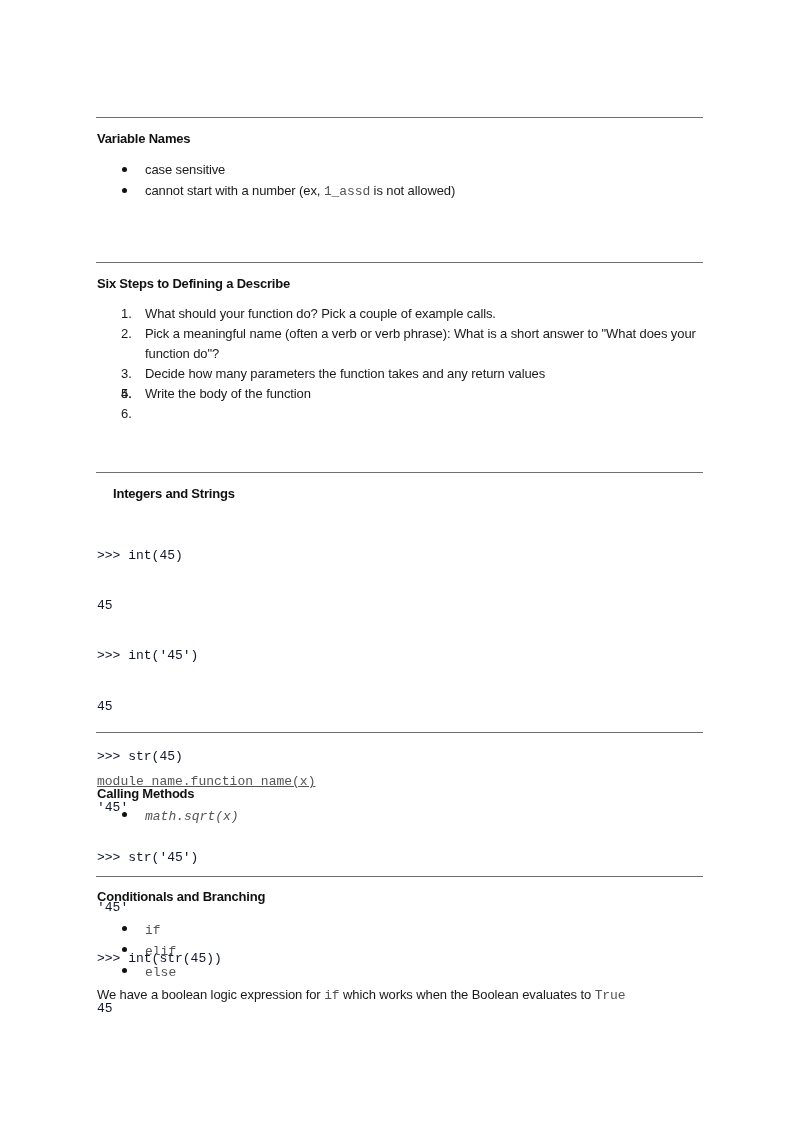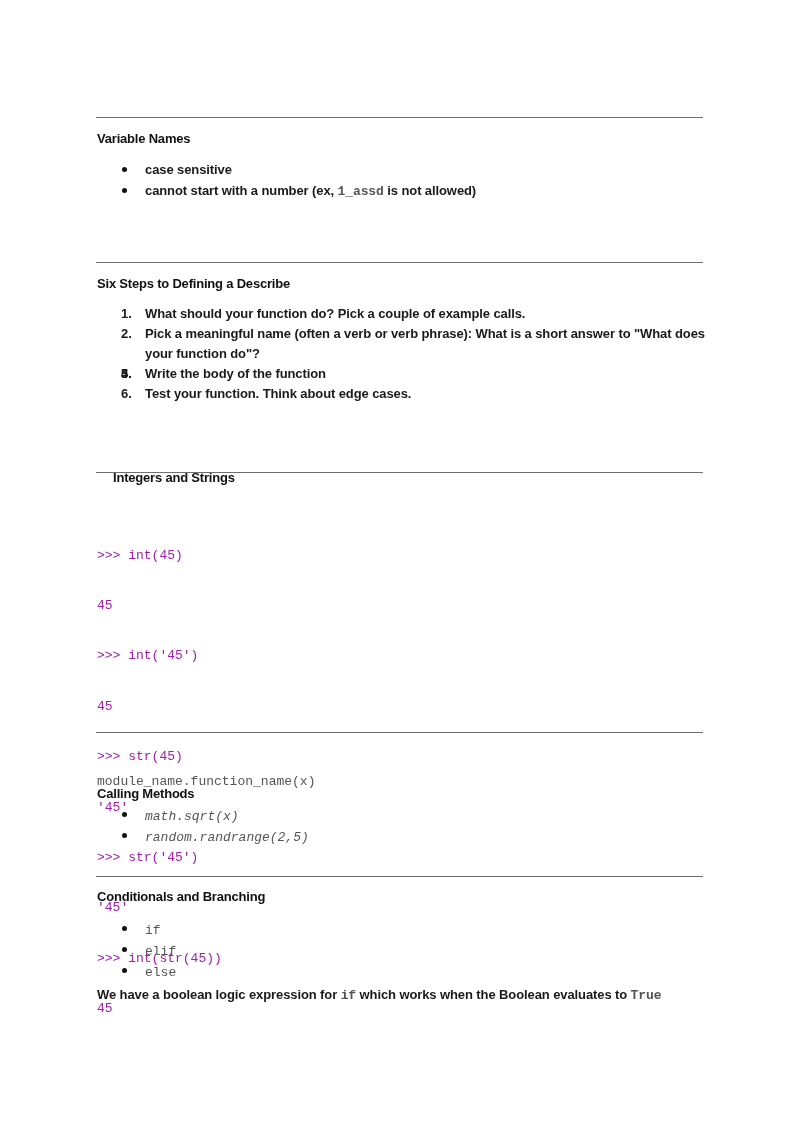--- a/index.html
+++ b/index.html
@@ -1,29 +1,29 @@
 <!DOCTYPE html>
 <html><head>
 <meta charset="utf-8">
 <style>
   html, body { margin: 0; padding: 0; background: #ffffff; }
   body { width: 800px; height: 1131px; position: relative; overflow: hidden;
          font-family: "Liberation Sans", sans-serif; color: #1a1a1a; }
   .rule { position: absolute; left: 96px; width: 607px; height: 0; border-top: 1.5px solid #6e6e6e; }
   .heading { position: absolute; left: 97px; font-size: 13px; font-weight: bold; color: #111; letter-spacing: -0.2px; }
-  .body-text { font-size: 13px; color: #1a1a1a; letter-spacing: -0.1px; font-weight: bold; }
+  .body-text { font-size: 13px; color: #1a1a1a; letter-spacing: -0.1px; }
   .code { font-family: "Liberation Mono", monospace; color: #555; font-size: 13px; }
   ul.bullets { position: absolute; left: 97px; margin: 0; padding: 0; list-style: none; }
   ul.bullets li { position: relative; padding-left: 48px; height: 21px; line-height: 21px; }
   ul.bullets li .dot { position: absolute; left: 25px; top: 8px; width: 5px; height: 5px; border-radius: 50%; background: #111; }
   ol.steps { position: absolute; left: 97px; width: 610px; margin: 0; padding: 0; list-style: none; }
   ol.steps li { position: relative; padding-left: 48px; line-height: 20px; margin-bottom: 0; }
   ol.steps li .num { position: absolute; left: 24px; top: 0; }
   .code-block { position: absolute; left: 97px; margin: 0; font-family: "Liberation Mono", monospace;
-                font-size: 13px; color: #a21caf; line-height: 16.8px; white-space: pre; }
+                font-size: 13px; color: #0f172a; line-height: 16.8px; white-space: pre; }
   .abs { position: absolute; }
 </style>
 </head>
 <body>
 
 <div class="rule" style="top:117px;"></div>
 <div class="heading" style="top:131px;">Variable Names</div>
 <ul class="bullets body-text" style="top:159px;">
   <li>
     <span class="dot"></span>
@@ -33,52 +33,48 @@
     <span class="dot"></span>
     <span>cannot start with a number (ex, </span><span class="code">1_assd</span><span> is not allowed)</span>
   </li>
 </ul>
 
 <div class="rule" style="top:262px;"></div>
 <div class="heading" style="top:276px;">Six Steps to Defining a Describe</div>
 <ol class="steps body-text" style="top:304px;">
   <li><span class="num">1.</span><span>What should your function do? Pick a couple of example calls.</span></li>
   <li><span class="num">2.</span><span>Pick a meaningful name (often a verb or verb phrase): What is a short answer to "What does your function do"?</span></li>
-  <li><span class="num">3.</span></li>
+  <li><span class="num">3.</span><span>Decide how many parameters the function takes and any return values</span></li>
   <li><span class="num">4.</span></li>
   <li><span class="num">5.</span><span>Write the body of the function</span></li>
-  <li><span class="num">6.</span><span>Test your function. Think about edge cases.</span></li>
+  <li><span class="num">6.</span></li>
 </ol>
 
 <div class="rule" style="top:472px;"></div>
-<div class="heading" style="top:470px;padding-left:16px;">Integers and Strings</div>
+<div class="heading" style="top:486px;padding-left:16px;">Integers and Strings</div>
 <div class="code-block" style="top:514px;">
   <div>&gt;&gt;&gt; int(45)</div>
   <div>45</div>
   <div>&gt;&gt;&gt; int('45')</div>
   <div>45</div>
   <div>&gt;&gt;&gt; str(45)</div>
   <div>'45'</div>
   <div>&gt;&gt;&gt; str('45')</div>
   <div>'45'</div>
   <div>&gt;&gt;&gt; int(str(45))</div>
   <div>45</div>
 </div>
 
 <div class="rule" style="top:732px;"></div>
 <div class="heading" style="top:746px;margin-top:40px;">Calling Methods</div>
-<div class="abs code" style="left:97px; top:774px;">module_name.function_name(x)</div>
+<div class="abs code" style="left:97px; top:774px;text-decoration:underline;">module_name.function_name(x)</div>
 <ul class="bullets" style="top:804px;font-style:italic;">
   <li>
     <span class="dot"></span>
     <span class="code">math.sqrt(x)</span>
-  </li>
-  <li>
-    <span class="dot"></span>
-    <span class="code">random.randrange(2,5)</span>
   </li>
 </ul>
 
 <div class="rule" style="top:876px;"></div>
 <div class="heading" style="top:889px;">Conditionals and Branching</div>
 <ul class="bullets" style="top:918px;">
   <li>
     <span class="dot"></span>
     <span class="code">if</span>
   </li>

